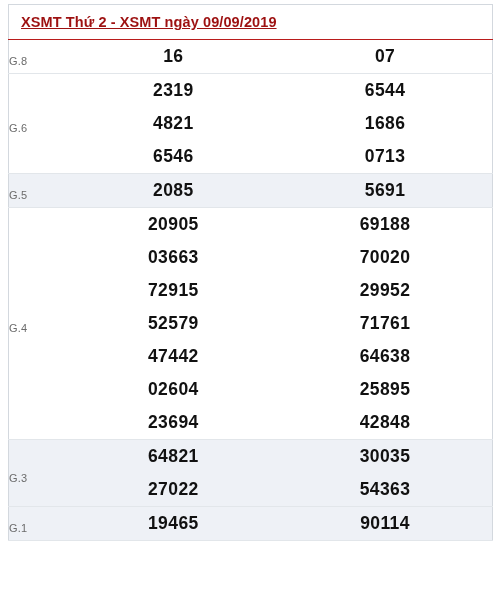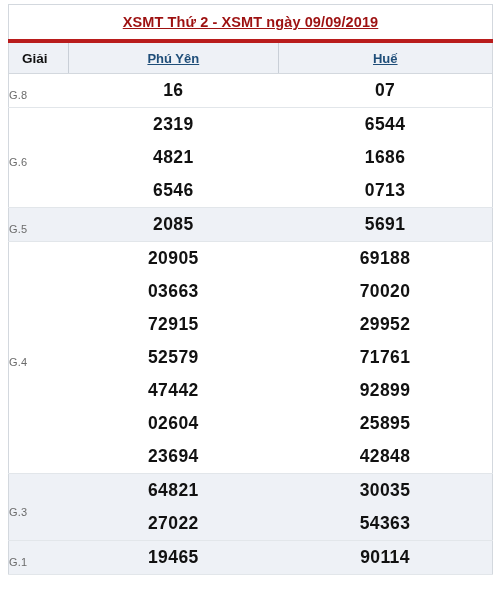--- a/index.html
+++ b/index.html
@@ -33,22 +33,21 @@
   .result-table td, .result-table th {
     border: 0;
     padding: 0;
     vertical-align: middle;
   }
   
   .title-row td {
     height: 34px;
     padding: 0 12px;
     background: #ffffff;
-    border-bottom: 4px solid #b91c1c;
-    text-align: center;
+    border-bottom: 1px solid #b91c1c;
   }
   .title-text {
     color: #9d1111;
     font-size: 14.5px;
     font-weight: bold;
     text-decoration: underline;
     letter-spacing: .1px;
     white-space: nowrap;
   }
   
@@ -131,31 +130,20 @@
       <col style="width:214px">
     </colgroup>
     <tbody>
 
       <tr class="title-row">
         <td colspan="3">
           <span class="title-text">XSMT Thứ 2 - XSMT ngày 09/09/2019</span>
         </td>
       </tr>
 
-      <tr class="head-row">
-        <td class="c-prize">
-          <span class="head-prize">Giải</span>
-        </td>
-        <td class="c-prov">
-          <span class="head-link">Phú Yên</span>
-        </td>
-        <td class="c-prov last">
-          <span class="head-link">Huế</span>
-        </td>
-      </tr>
 
     <tr class="grp plain">
           <td class="c-prize">
             <span class="prize-label">G.8</span>
           </td>
           <td class="c-num">
             <span class="num-stack">
               <span class="num">16</span>
             </span>
           </td>
@@ -213,21 +201,21 @@
               <span class="num">02604</span>
               <span class="num">23694</span>
             </span>
           </td>
           <td class="c-num last">
             <span class="num-stack">
               <span class="num">69188</span>
               <span class="num">70020</span>
               <span class="num">29952</span>
               <span class="num">71761</span>
-              <span class="num">92899</span>
+              <span class="num">64638</span>
               <span class="num">25895</span>
               <span class="num">42848</span>
             </span>
           </td>
         </tr>
         <tr class="grp shade">
           <td class="c-prize">
             <span class="prize-label">G.3</span>
           </td>
           <td class="c-num">

